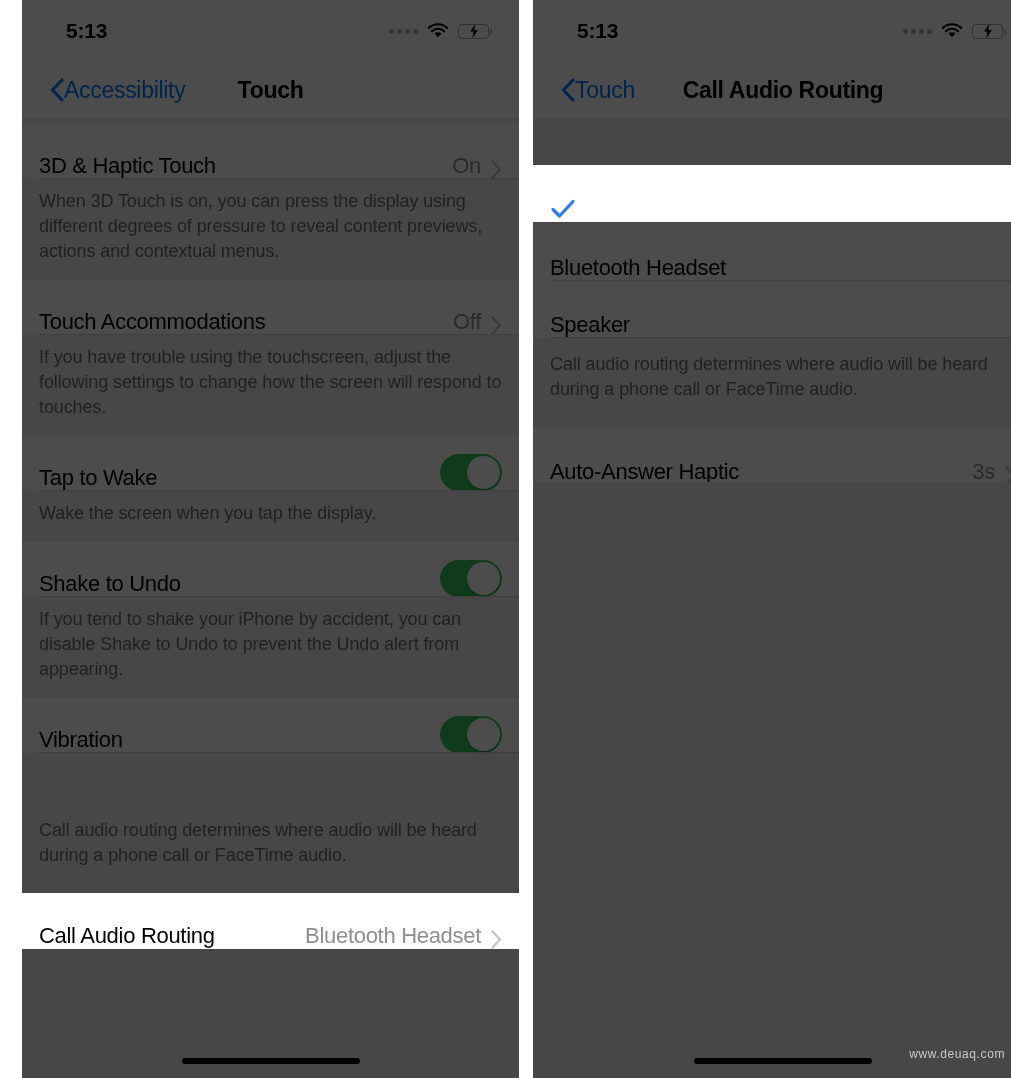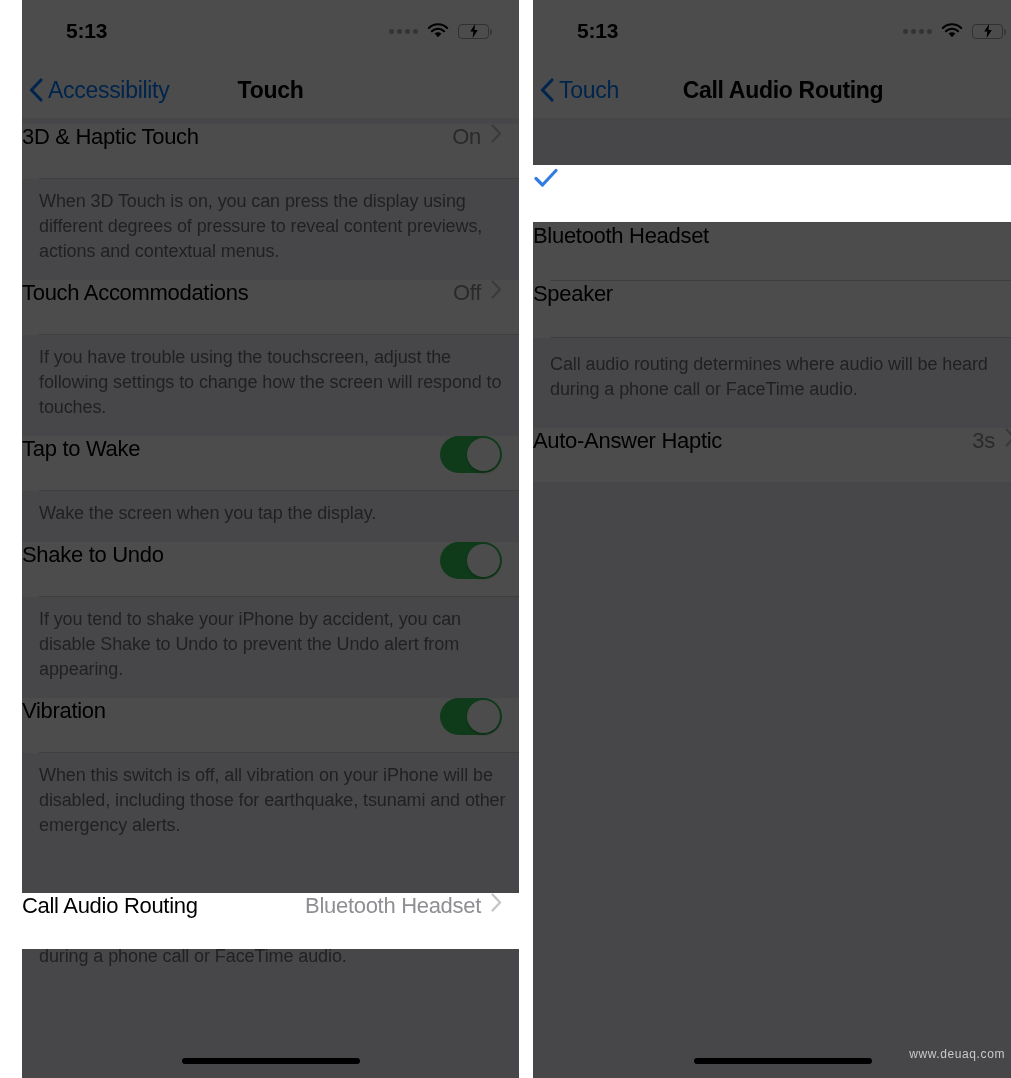--- a/index.html
+++ b/index.html
@@ -107,22 +107,21 @@
   .navbar {
     position: relative;
     height: 56px;
     background: #ffffff;
     display: flex;
     align-items: center;
   }
   .nav-back {
     display: flex;
     align-items: center;
-    gap: 5px;
-    padding-left: 7px;
+    padding-left: 28px;
     cursor: pointer;
   }
   .chev-back { width: 14px; height: 24px; display: block; flex: none; }
   .nav-back-label {
     font-size: 23px;
     color: #007aff;
     letter-spacing: -0.3px;
   }
   .nav-title {
     position: absolute;
@@ -132,22 +131,22 @@
     font-weight: bold;
     color: #000;
     letter-spacing: -0.3px;
     pointer-events: none;
   }
 
   .row {
     position: relative;
     background: #ffffff;
     display: flex;
-    align-items: flex-start;
-    padding: 0 17px 0 0;
+    align-items: flex-end;
+    padding: 0 17px 0 17px;
     min-height: 55px;
   }
   .row .sep {
     position: absolute;
     left: 17px; right: 0; bottom: 0;
     height: 1px;
     background: #d3d3d8;
   }
   .row-label {
     font-size: 22px;
@@ -306,21 +305,20 @@
       </div>
       <div class="footer-text">If you tend to shake your iPhone by accident, you can disable Shake to Undo to prevent the Undo alert from appearing.</div>
 
       <div class="row">
         <span class="row-label">Vibration</span>
         <span class="toggle">
             <span class="knob"></span>
           </span>
         <span class="sep"></span>
       </div>
-      <div class="footer-text">When this switch is off, all vibration on your iPhone will be disabled, including those for earthquake, tsunami and other emergency alerts.</div>
 
       <div class="row" style="visibility:hidden">
         <span class="row-label">Call Audio Routing</span>
         <span class="row-value">Bluetooth Headset</span>
         <svg class="chev-fwd" viewBox="0 0 11 19">
             <path d="M1.5 1.5 L9 9.5 L1.5 17.5" stroke="#c4c4c6" stroke-width="2.3" fill="none"></path>
           </svg>
       </div>
       <div class="footer-text">Call audio routing determines where audio will be heard during a phone call or FaceTime audio.</div>
 

